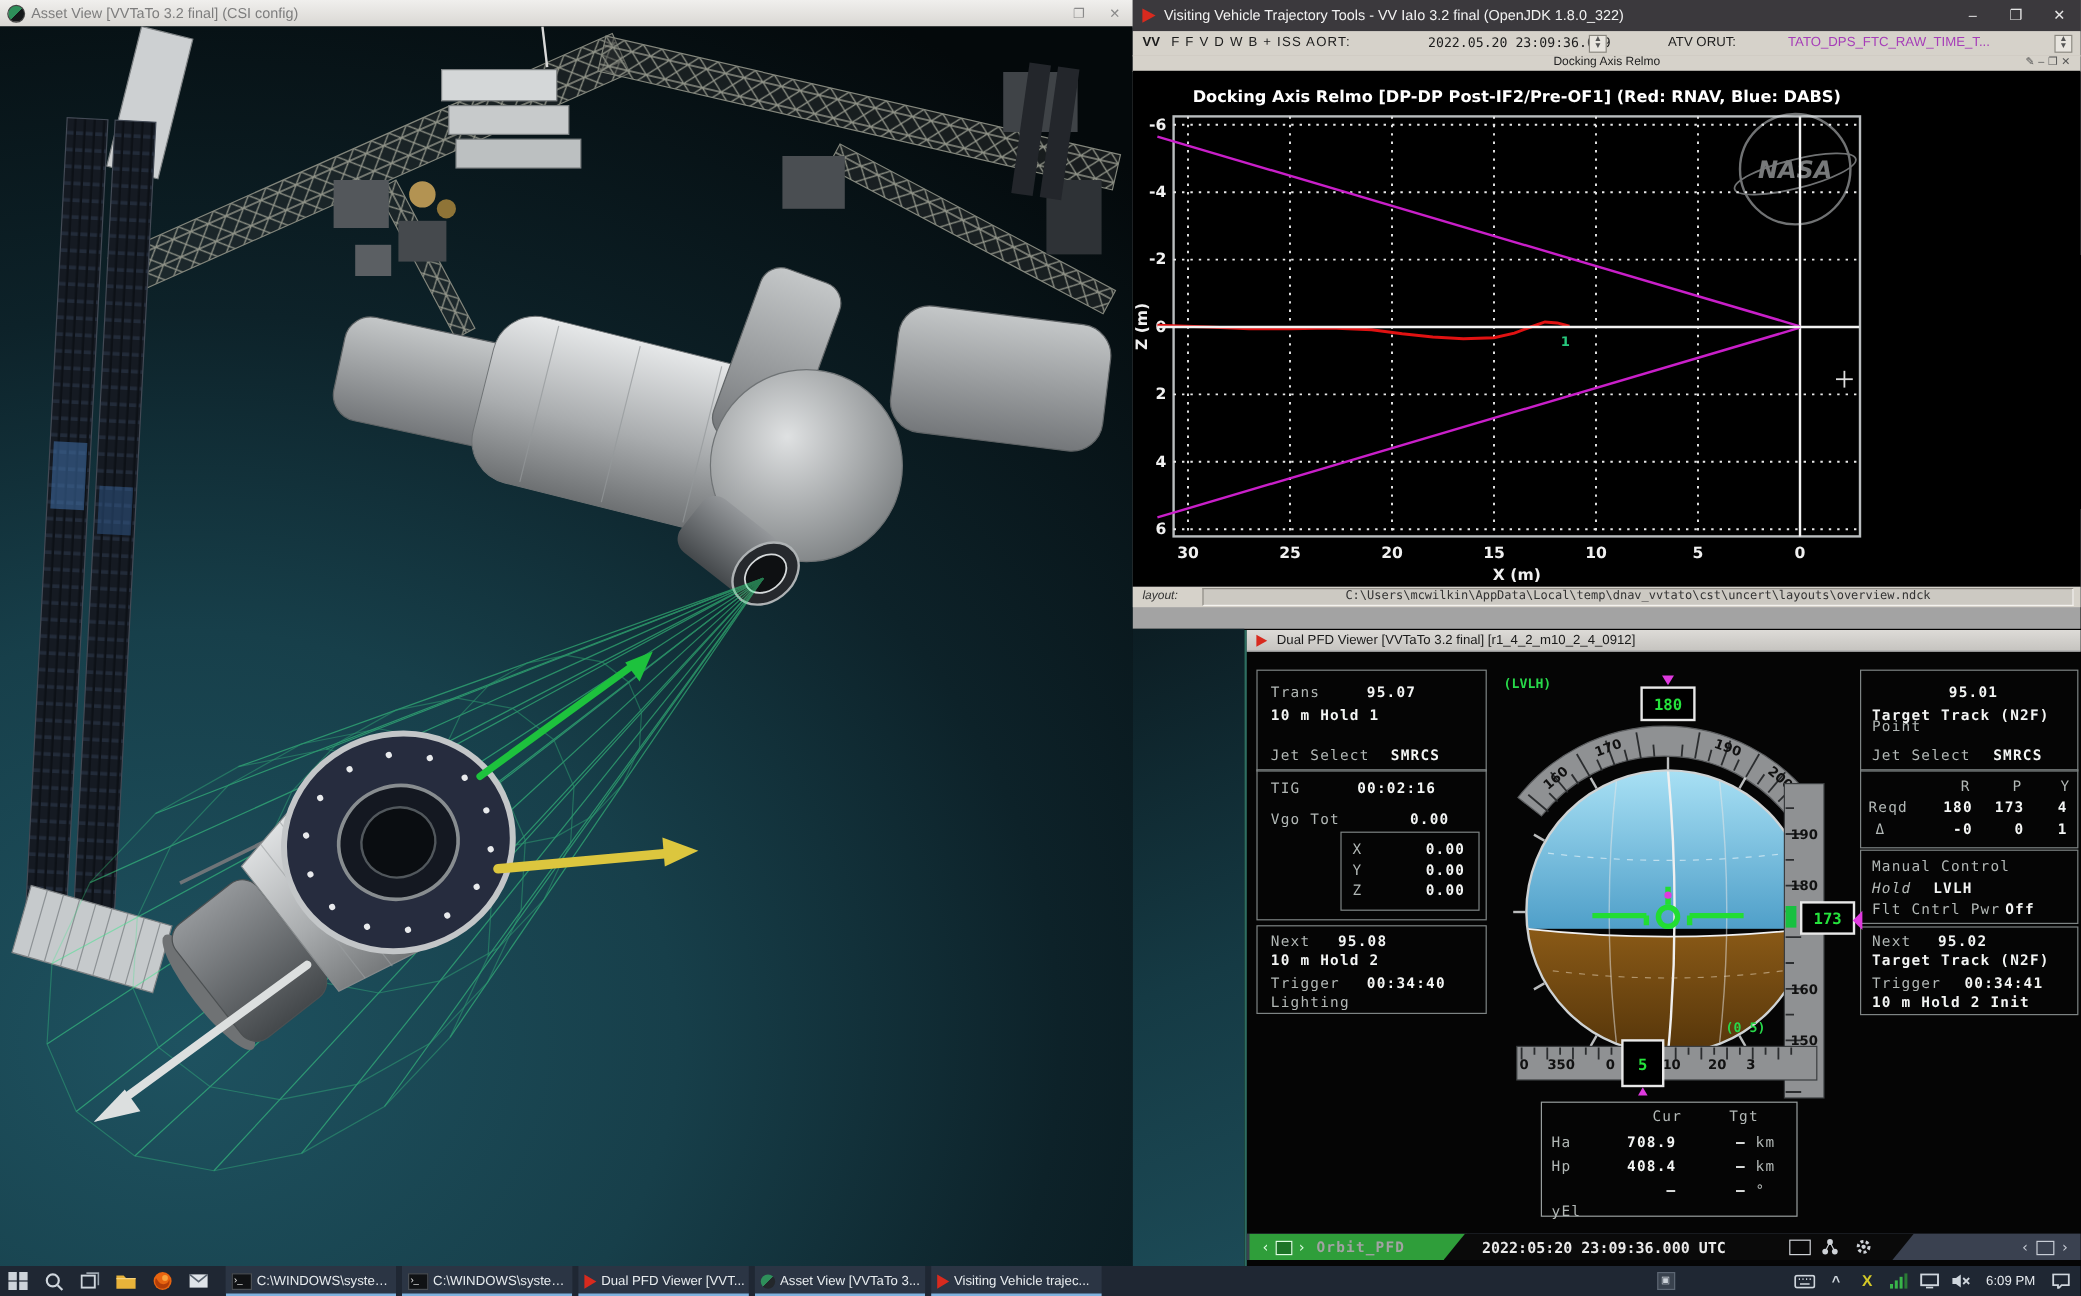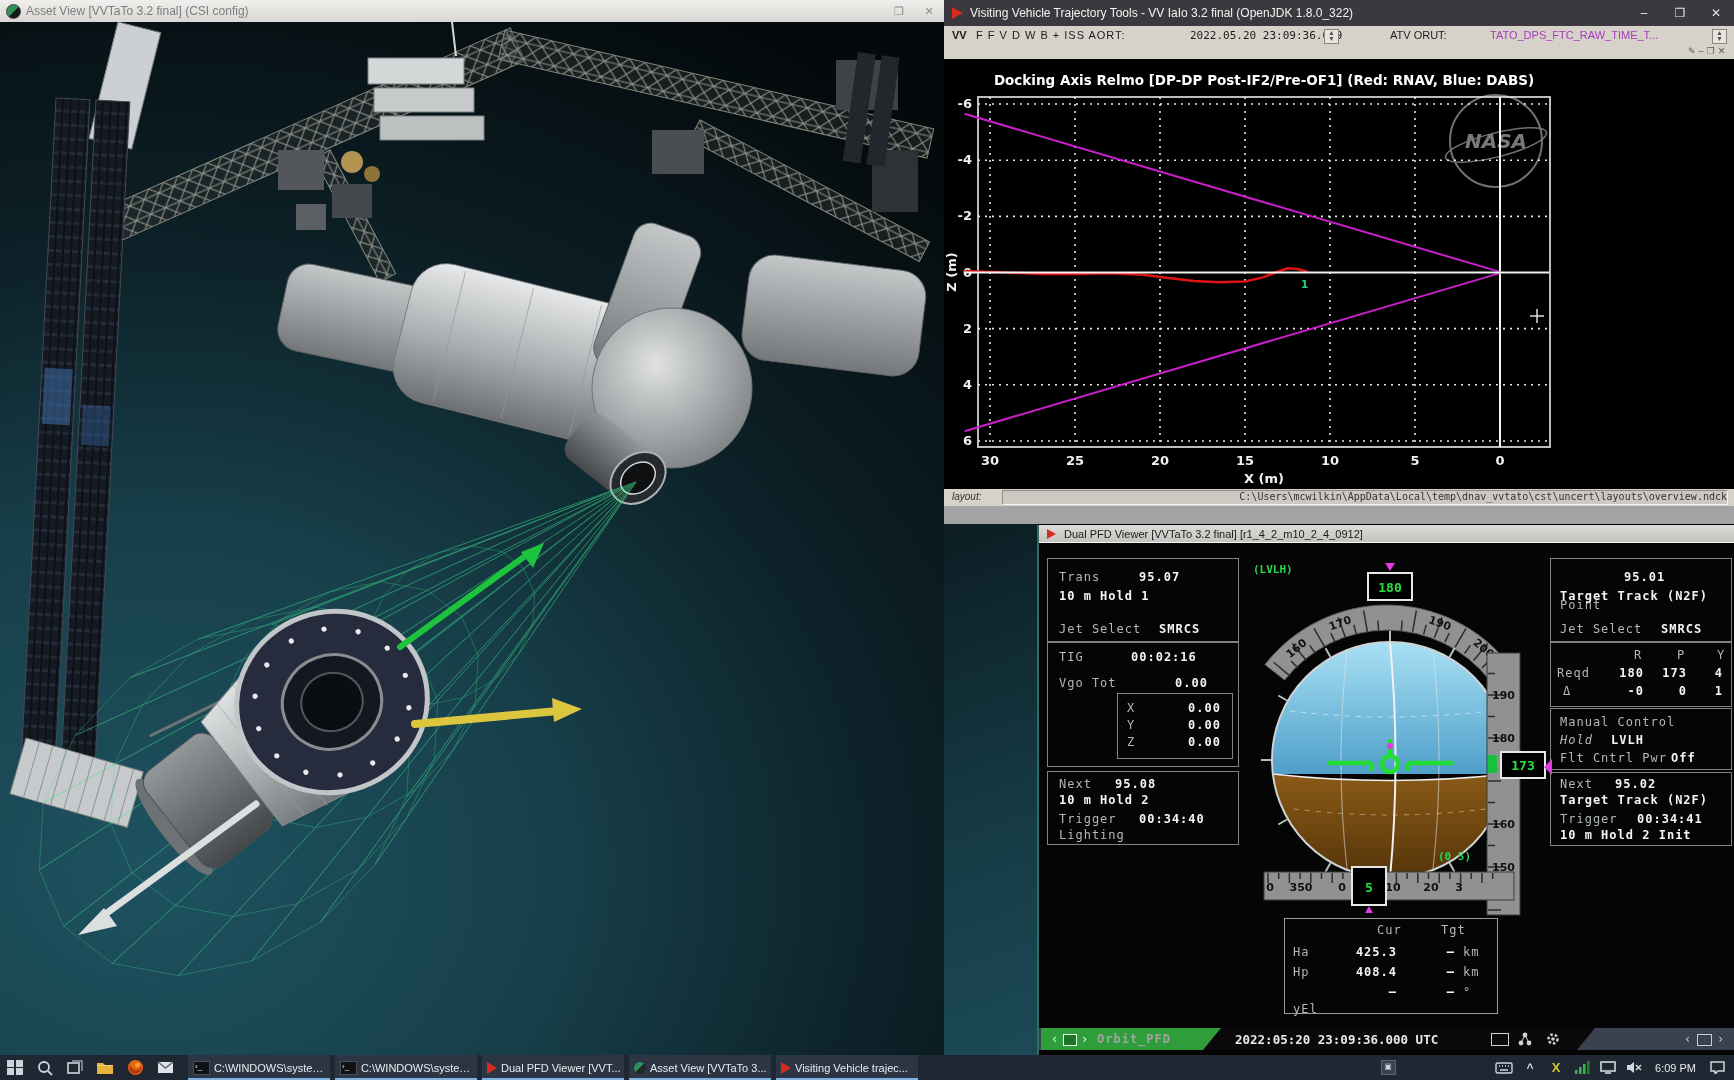--- a/index.html
+++ b/index.html
@@ -263,20 +263,21 @@
     <div id="traj-menu" class="abs">
       <span class="abs" style="left:8px;top:3px;font-weight:bold;">VV</span>
       <span class="abs" style="left:32px;top:3px;letter-spacing:1px;">F F V D W B + ISS AORT:</span>
       <span class="abs mono" style="left:246px;top:3px;">2022.05.20 23:09:36.019</span>
       <span class="abs spinner" style="left:380px;top:3px;">▲<br>▼</span>
       <span class="abs" style="left:446px;top:3px;">ATV ORUT:</span>
       <span class="abs" style="left:546px;top:3px;color:#a63db8;">TATO_DPS_FTC_RAW_TIME_T...</span>
       <span class="abs spinner" style="left:768px;top:3px;">▲<br>▼</span>
     </div>
     <div id="traj-tab" class="abs">
+      <span class="abs" style="left:0;right:0;text-align:center;top:0;">Docking Axis Relmo</span>
       <span class="abs" style="left:744px;top:0;color:#555;font-size:9px;letter-spacing:3px;display:flex;">
         <span>✎</span>
         <span>–</span>
         <span>❐</span>
         <span>✕</span>
       </span>
     </div>
     <svg id="relmo-svg" class="abs" width="790" height="430" viewBox="0 0 790 430">
         <rect x="34" y="38" width="572" height="350" fill="none" stroke="#b9bdbf" stroke-width="2"></rect>
         <line x1="46" y1="38" x2="46" y2="388" stroke="#e8e8e8" stroke-width="1.6" stroke-dasharray="2 5"></line>
@@ -317,21 +318,21 @@
         <g opacity="0.5">
           <circle cx="552" cy="82" r="46" fill="none" stroke="#dfe3e6" stroke-width="2"></circle>
           <ellipse cx="552" cy="86" rx="52" ry="12" fill="none" stroke="#dfe3e6" stroke-width="1.5" transform="rotate(-14 552 86)"></ellipse>
           <text x="552" y="89" fill="#eef1f3" font-size="20" font-weight="bold" font-style="italic" text-anchor="middle">NASA</text>
         </g>
         <line x1="586" y1="257" x2="600" y2="257" stroke="#ddd" stroke-width="1.5"></line>
         <line x1="593" y1="250" x2="593" y2="264" stroke="#ddd" stroke-width="1.5"></line>
       </svg>
     <div id="traj-layout-row" class="abs">
       <span class="abs" style="left:8px;top:2px;font-style:italic;">layout:</span>
-      <div class="abs sunken mono" style="left:58px;top:1px;width:724px;height:13px;font-size:10px;text-align:right;overflow:hidden;">C:\Users\mcwilkin\AppData\Local\temp\dnav_vvtato\cst\uncert\layouts\overview.ndck</div>
+      <div class="abs sunken mono" style="left:58px;top:1px;width:724px;height:13px;font-size:10px;text-align:center;overflow:hidden;">C:\Users\mcwilkin\AppData\Local\temp\dnav_vvtato\cst\uncert\layouts\overview.ndck</div>
     </div>
   </div>
 
   <div id="gap-strip" class="abs"></div>
 
   <div id="pfd-win" class="abs">
     <div id="pfd-title" class="abs">
       <span style="margin-left:8px;width:0;height:0;border-left:9px solid #d82a1e;
         border-top:5px solid transparent;border-bottom:5px solid transparent;display:inline-block;"></span>
       <span style="margin-left:8px;">Dual PFD Viewer [VVTaTo 3.2 final] [r1_4_2_m10_2_4_0912]</span>
@@ -534,21 +535,21 @@
       <rect x="113" y="312" width="34" height="38" fill="#000" stroke="#e8e8e8" stroke-width="2"></rect>
       <text x="130" y="337" text-anchor="middle" fill="#25e23c" font-size="13" font-weight="bold" class="adi-mono">5</text>
       <polygon points="126,358 134,358 130,351" fill="#e03ae0"></polygon>
       <text x="199" y="305" fill="#28d84a" font-size="11" font-weight="bold" class="adi-mono">(0 5)</text>
     </svg>
 
     <div id="orbit-table" class="abs">
       <span class="pfl" style="left:92px;top:4px;">Cur</span>
       <span class="pfl" style="left:156px;top:4px;">Tgt</span>
       <span class="pfl" style="left:8px;top:26px;">Ha</span>
-      <span class="pfv rcol" style="left:40px;top:26px;width:72px;">425.3</span>
+      <span class="pfv rcol" style="left:40px;top:26px;width:72px;">708.9</span>
       <span class="pfv rcol" style="left:130px;top:26px;width:40px;">–</span>
       <span class="pfl" style="left:178px;top:26px;">km</span>
       <span class="pfl" style="left:8px;top:46px;">Hp</span>
       <span class="pfv rcol" style="left:40px;top:46px;width:72px;">408.4</span>
       <span class="pfv rcol" style="left:130px;top:46px;width:40px;">–</span>
       <span class="pfl" style="left:178px;top:46px;">km</span>
       <span class="pfl" style="left:8px;top:83px;text-align:center;">yEl</span>
       <span class="pfv rcol" style="left:40px;top:66px;width:72px;">–</span>
       <span class="pfv rcol" style="left:130px;top:66px;width:40px;">–</span>
       <span class="pfl" style="left:178px;top:66px;">°</span>

